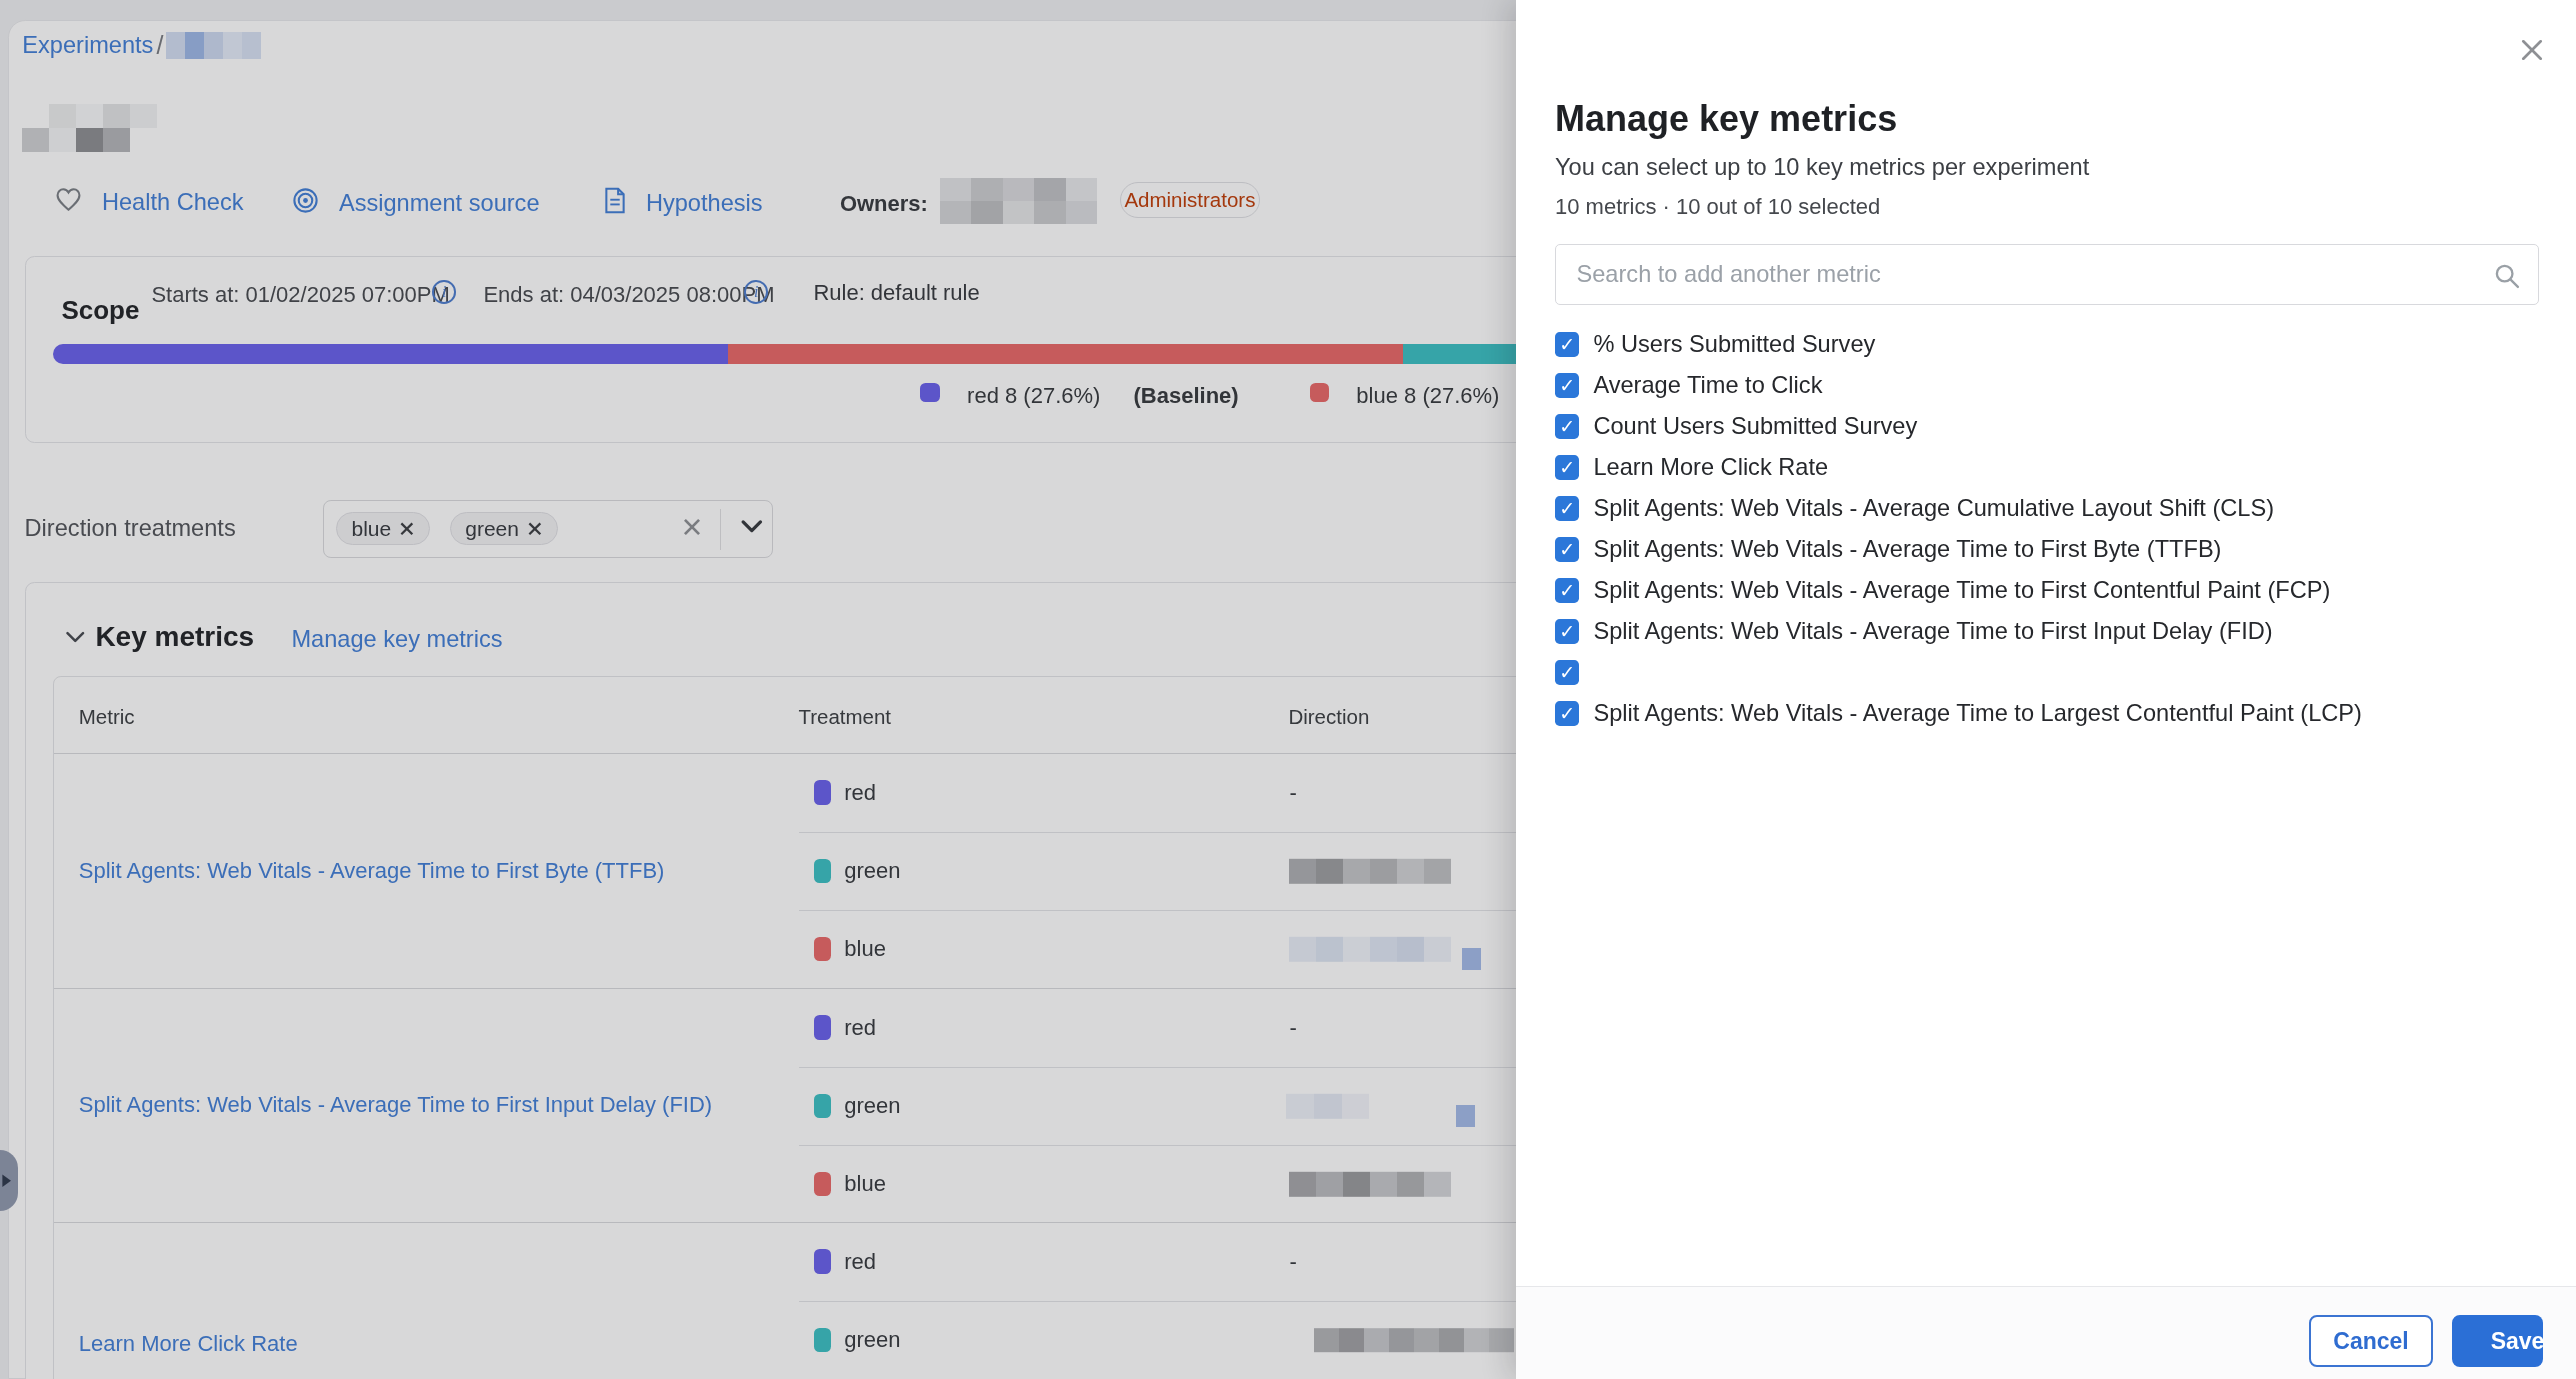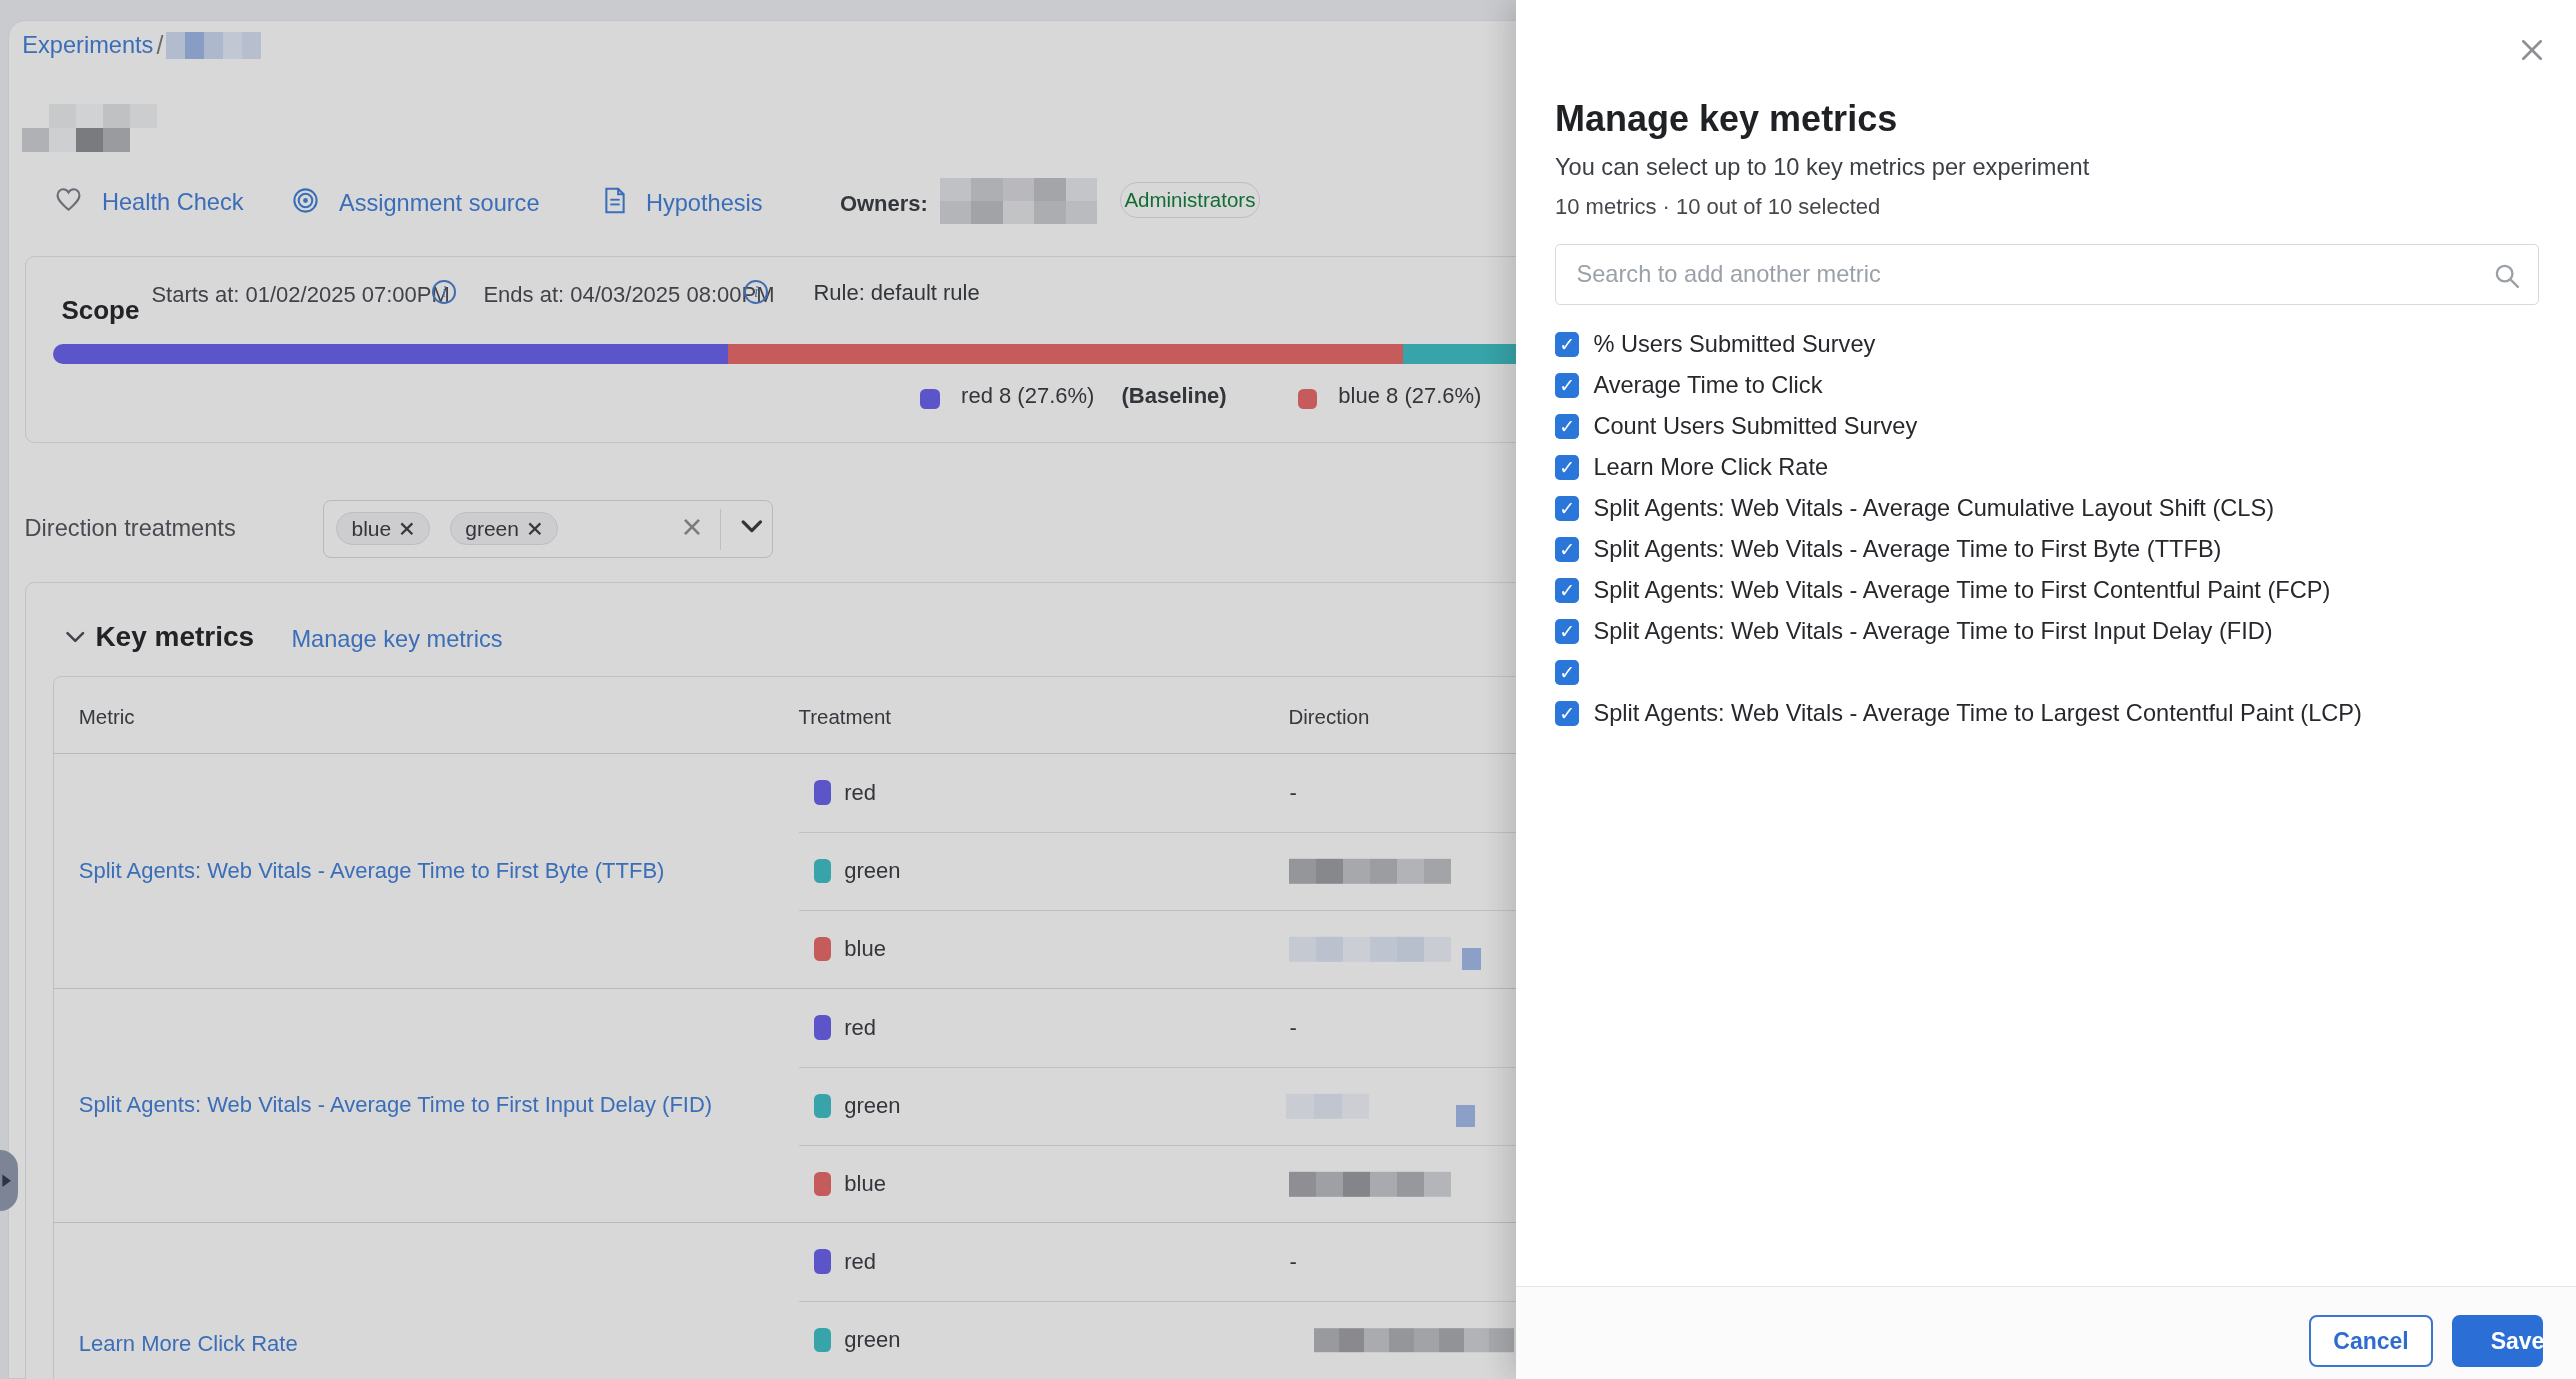--- a/index.html
+++ b/index.html
@@ -15,33 +15,33 @@
   .breadcrumb { left:13.4px; top:10.2px; font-size:23.6px; display:flex; align-items:center; gap:3px; }
   .crumb-sep { color:#7b7e84; font-size:25px; }
 
   .mosaic .mrow { display:flex; }
   .mosaic i { display:block; }
 
   .toolbar-link { display:flex; align-items:center; gap:20px; font-size:23.6px; }
   .owners-label { font-size:22px; font-weight:700; color:#3b3e43; }
   .admin-pill { display:flex; align-items:center; justify-content:center;
     width:140px; height:36px; border:1.6px solid #dfe0e4; border-radius:18px;
-    font-size:20.5px; color:#15803d; background:#fff; }
+    font-size:20.5px; color:#c2410c; background:#fff; }
 
   .card { background:#fff; border:1.6px solid #e4e5e9; border-radius:9.4px; }
   .scope-card { left:16.5px; top:235px; height:187px; width:calc(100% - 16.5px); }
   .scope-title { font-size:26px; font-weight:700; color:#26282c; }
   .scope-item { font-size:22px; color:#4a4d52; }
   .info-icon { display:inline-flex; width:23.6px; height:23.6px; border:2px solid #4f7fd0;
     border-radius:50%; color:#4f7fd0; font-size:15.7px; font-style:italic; font-family:"Liberation Serif",serif;
     align-items:center; justify-content:center; cursor:pointer; }
   .scope-bar { left:27px; top:87px; height:20.5px; width:2504px; display:flex; border-radius:10.2px 0 0 10.2px; overflow:hidden; }
   .scope-bar > div { height:100%; }
   .legend { left:869px; top:126px; display:flex; align-items:center; gap:46px; font-size:22px; color:#3a3d41; }
-  .legend-item { display:flex; align-items:flex-end; gap:21px;padding-left:25px; }
+  .legend-item { display:flex; align-items:flex-start; gap:27px;padding-left:25px; }
   .legend-swatch { width:19.7px; height:19.7px; border-radius:5.5px; }
   .legend b { font-weight:700; }
 
   .comparison-label { font-size:23.6px; color:#55585d; }
   .select-box { left:314px; top:479px; width:450px; height:58px; border:1.6px solid #dadbde; border-radius:7.9px;
     background:#fff; display:flex; align-items:center; padding-left:12.6px; }
   .chip { display:flex; align-items:center; gap:7.9px; height:33px; padding:0 14px; margin-right:20.5px;
     background:#f2f2f4; border:1.2px solid #e0e0e4; border-radius:16.5px; font-size:21px; color:#3a3d42; cursor:pointer; }
   .sel-clear { position:absolute; left:357px; top:15.7px; cursor:pointer; }
   .sel-divider { position:absolute; left:396px; top:8.7px; width:1.2px; height:41px; background:#e0e0e3; }

